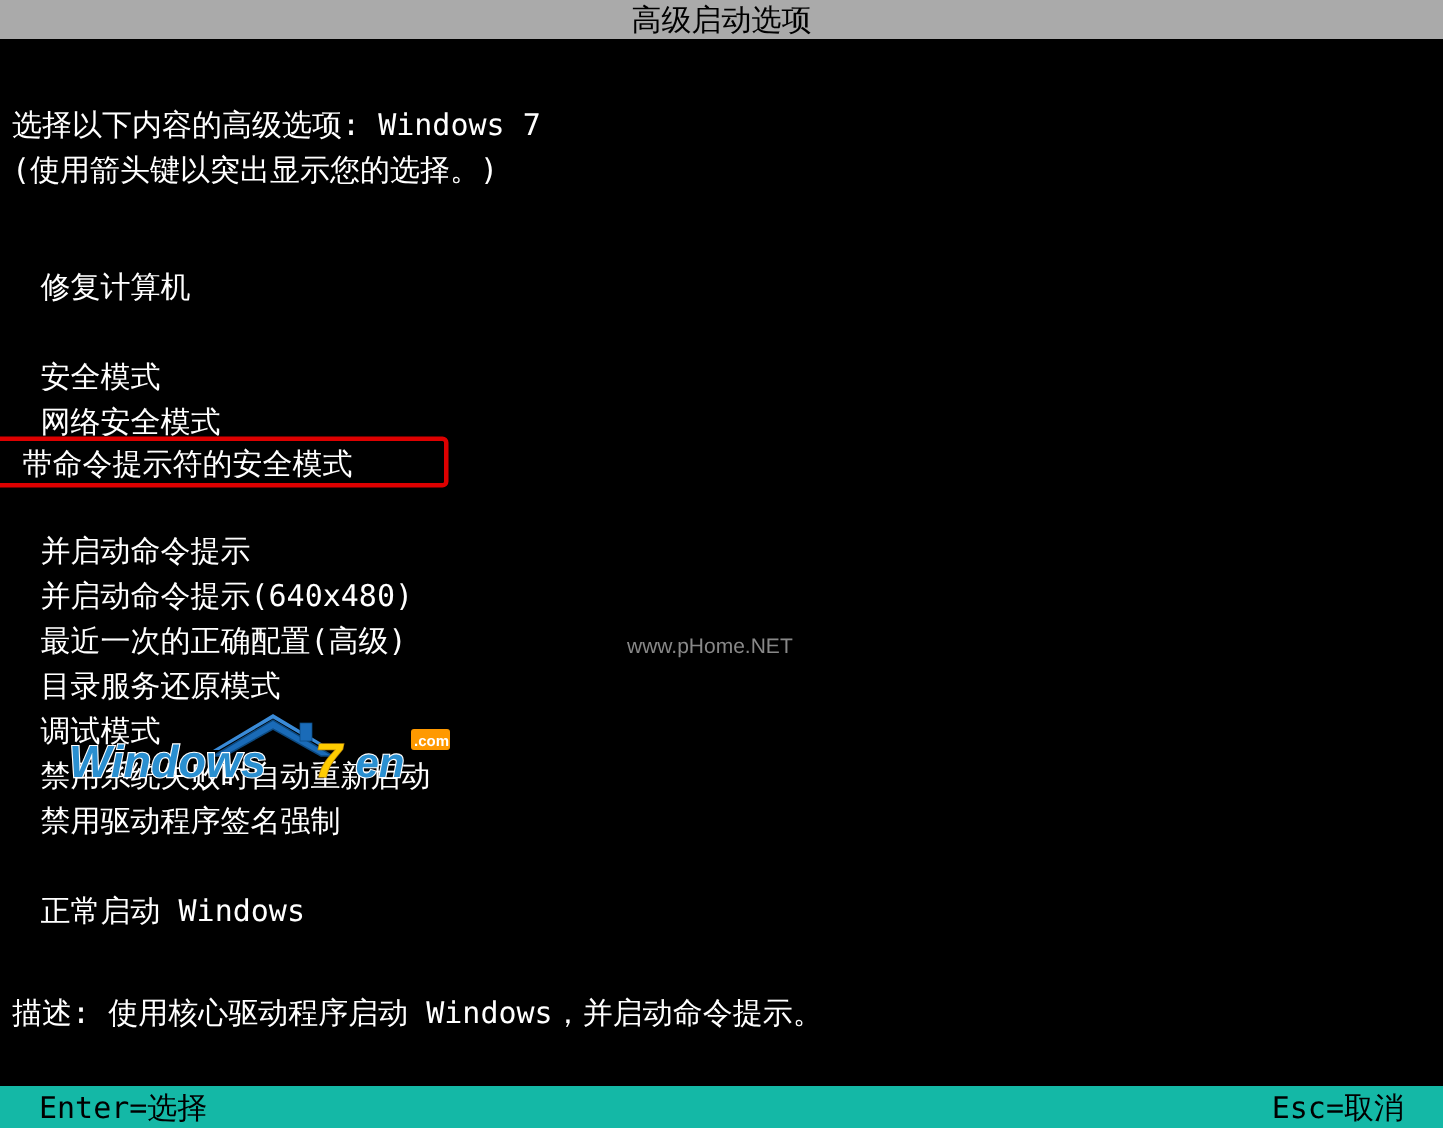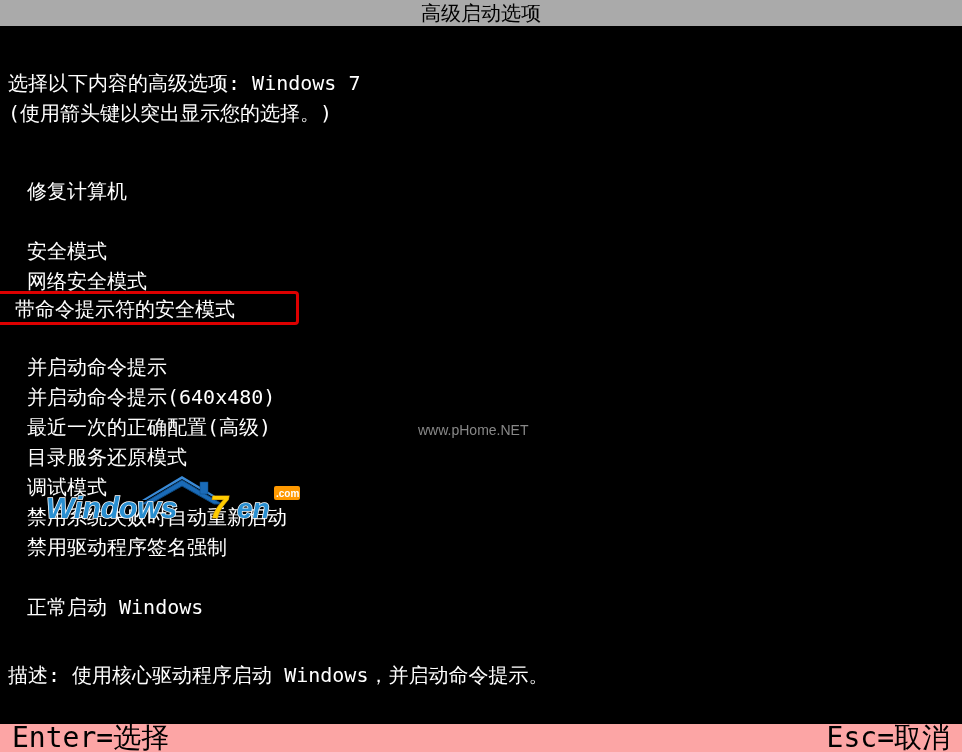--- a/index.html
+++ b/index.html
@@ -88,27 +88,27 @@
       margin-top: 38px;
       margin-left: 8px;
       line-height: 30px;
     }
     .footer-bar {
       position: absolute;
       bottom: 0;
       left: 0;
       right: 0;
       height: 28px;
-      background: #fca5a5;
+      background: #14b8a6;
       color: #000;
       display: flex;
       justify-content: space-between;
       align-items: center;
-      padding: 0 12px;
-      font-size: 28px;
+      padding: 0 26px;
+      font-size: 20px;
     }
     
     .logo-svg {
       width: 260px;
       height: 50px;
     }
   </style>
 </head>
 <body>
 

